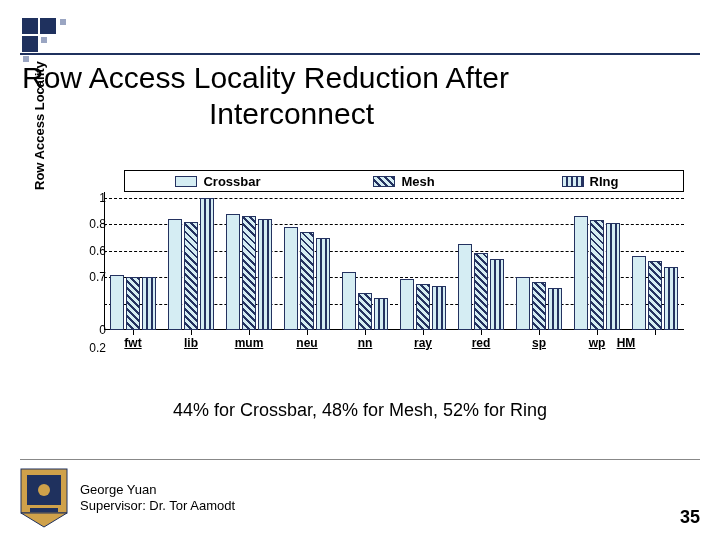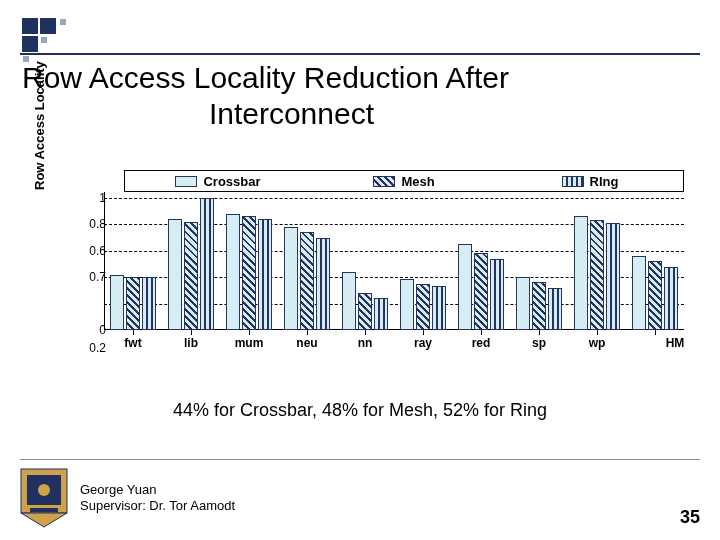--- a/index.html
+++ b/index.html
@@ -27,21 +27,21 @@
   .axis-y{position:absolute;left:0;top:-6px;bottom:0;width:1px;background:#000;}
   .grid{position:absolute;left:0;right:0;border-top:1px dashed #000;}
   .ytick{position:absolute;right:586px;font-size:12px;transform:translateY(-50%);}
   .groups{position:absolute;left:0;right:0;bottom:0;top:0;}
   .group{position:absolute;bottom:0;width:54px;}
   .bar{position:absolute;bottom:0;width:14px;border:1px solid #243260;box-sizing:border-box;}
   .b1{left:4px;background:#d5edf3;}
   .b2{left:20px;background:repeating-linear-gradient(45deg,#d5edf3 0 3px,#243260 3px 5px);}
   .b3{left:36px;background:repeating-linear-gradient(90deg,#d5edf3 0 3px,#243260 3px 5px);}
   .xticklabels{position:absolute;left:60px;top:166px;width:580px;}
-  .xtl{position:absolute;font-size:12px;font-weight:bold;text-align:center;width:54px;}
+  .xtl{position:absolute;font-size:12px;font-weight:bold;text-align:center;width:54px;text-decoration:underline;}
   .tickmark{position:absolute;width:1px;height:5px;background:#000;top:160px;}
   
   .caption{position:absolute;left:0;right:0;top:400px;text-align:center;font-size:18px;}
   
   .footer{position:absolute;left:20px;right:20px;bottom:12px;display:flex;align-items:flex-end;justify-content:space-between;}
   .footbox{display:flex;align-items:center;gap:12px;}
   .ubc{width:48px;height:60px;}
   .footertext{font-size:13px;line-height:16px;}
   .footertext .author{font-size:13px;}
   .pagenum{font-size:18px;font-weight:bold;}
@@ -158,21 +158,21 @@
   <div class="xticklabels" id="xtl">
         <div class="xtl" style="left: 2px;">fwt</div>
         <div class="xtl" style="left: 60px;">lib</div>
         <div class="xtl" style="left: 118px;">mum</div>
         <div class="xtl" style="left: 176px;">neu</div>
         <div class="xtl" style="left: 234px;">nn</div>
         <div class="xtl" style="left: 292px;">ray</div>
         <div class="xtl" style="left: 350px;">red</div>
         <div class="xtl" style="left: 408px;">sp</div>
         <div class="xtl" style="left: 466px;">wp</div>
-        <div class="xtl" style="left: 544px;">HM</div>
+        <div class="xtl" style="left: 495px;">HM</div>
       </div>
   <div id="xtmarks">
         <div class="tickmark" style="left: 89px;"></div>
         <div class="tickmark" style="left: 147px;"></div>
         <div class="tickmark" style="left: 205px;"></div>
         <div class="tickmark" style="left: 263px;"></div>
         <div class="tickmark" style="left: 321px;"></div>
         <div class="tickmark" style="left: 379px;"></div>
         <div class="tickmark" style="left: 437px;"></div>
         <div class="tickmark" style="left: 495px;"></div>

